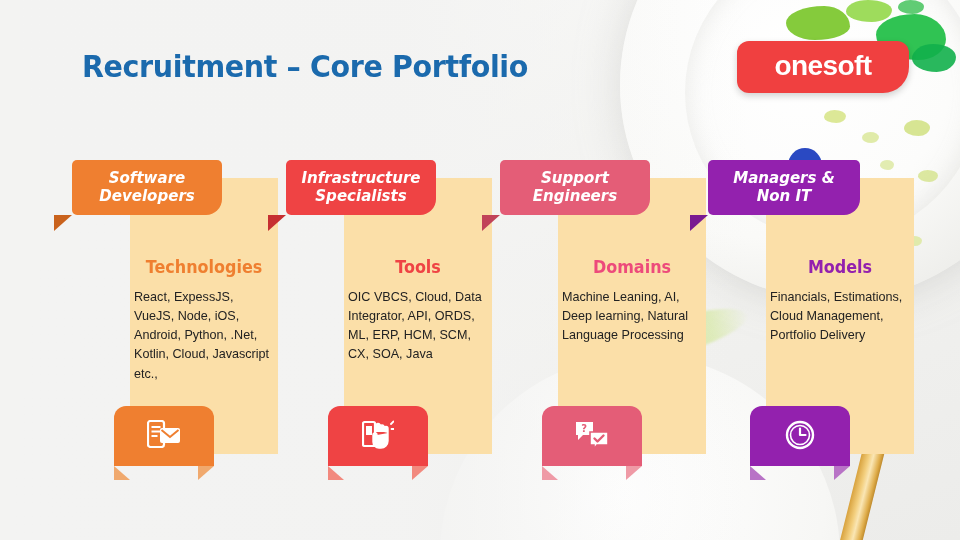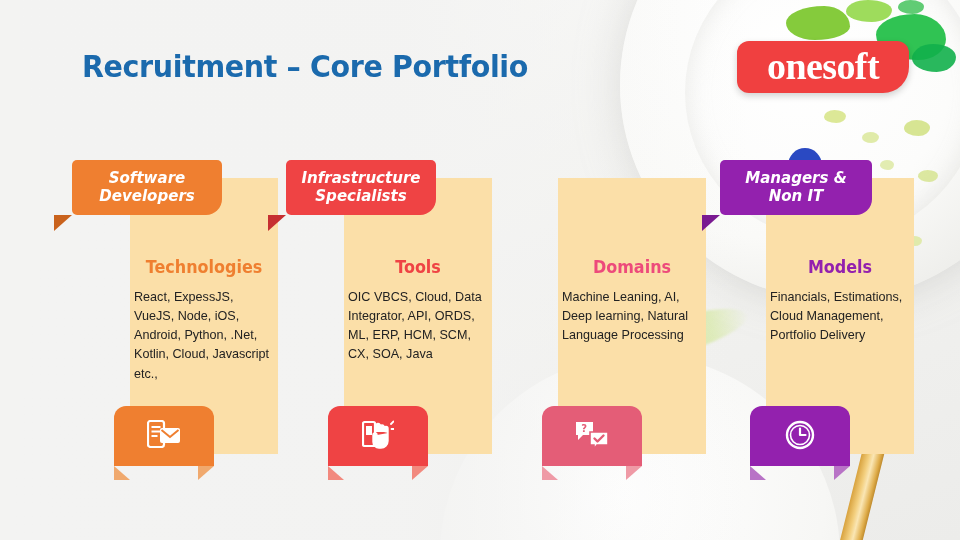--- a/index.html
+++ b/index.html
@@ -117,22 +117,22 @@
     transform:scaleX(.92); transform-origin:left center;
   }
 
   .logo {
     position:absolute; left:737px; top:41px; width:172px; height:52px;
     background:#f04040; border-radius:12px 12px 26px 12px;
     box-shadow:0 3px 7px rgba(0,0,0,.18);
     display:flex; align-items:center; justify-content:center;
   }
   .logo span {
-    font-family:Liberation Serif, serif;
-    font-size:38px; font-weight:bold; color:#fff; letter-spacing:-.6px;
+    font-family:Liberation Sans, sans-serif;
+    font-size:28px; font-weight:bold; color:#fff; letter-spacing:-.6px;
     margin-top:-2px;
   }
 
   
   .card { position:absolute; top:178px; width:148px; }
   .card .body {
     position:relative; width:148px; height:276px;
     background:#fbdfa8;
     margin-left:40px;
   }
@@ -209,21 +209,21 @@
   .c2 .badge .pt-l { border-color:transparent transparent transparent #f2897e; }
   .c2 .badge .pt-r { border-color:#f2897e transparent transparent transparent; }
 
   .c3 .ribbon { background:#e45d77; }
   .c3 .ribbon .fold { border-color:#c14359 transparent transparent transparent; }
   .c3 .subtitle { color:#ed4a7b; }
   .c3 .badge { background:#e45d77; }
   .c3 .badge .pt-l { border-color:transparent transparent transparent #ef9aa6; }
   .c3 .badge .pt-r { border-color:#ef9aa6 transparent transparent transparent; }
 
-  .c4 .ribbon { background:#9321ae;margin-left:12px; }
+  .c4 .ribbon { background:#9321ae; }
   .c4 .ribbon .fold { border-color:#7a1a91 transparent transparent transparent; }
   .c4 .subtitle { color:#9321ae; }
   .c4 .badge { background:#9321ae; }
   .c4 .badge .pt-l { border-color:transparent transparent transparent #b873c6; }
   .c4 .badge .pt-r { border-color:#b873c6 transparent transparent transparent; }
 
   
   .c4 .ribbon { width:152px; }
 </style>
 </head>
@@ -323,20 +323,25 @@
         </svg>
       </div>
     </div>
   </div>
 
   <div class="card c3">
     <div class="body">
       <div class="subtitle">Domains</div>
       <div class="desc">Machine Leaning, AI, Deep learning, Natural Language Processing</div>
     </div>
+    <div class="ribbon">
+      <span class="label">Support
+Engineers</span>
+      <div class="fold"></div>
+    </div>
     <div class="badge">
       <div class="pt-l"></div>
         <div class="pt-r"></div>
       <div class="glyph">
         <svg width="34" height="30" viewBox="0 0 34 30">
           <path d="M1 2h17v13H8l-5 5v-5H1z" fill="#fff"></path>
           <text x="9.2" y="12" font-size="10" font-weight="bold" fill="#e45d77" text-anchor="middle" font-family="DejaVu Sans, sans-serif">?</text>
           <path d="M15 12h18v13H22l-3 4v-4h-4z" fill="#fff" stroke="#e45d77" stroke-width="1.6"></path>
           <path d="M19.5 18.5 l3 3 l6 -6" fill="none" stroke="#e45d77" stroke-width="2.4" stroke-linecap="round" stroke-linejoin="round"></path>
         </svg>

